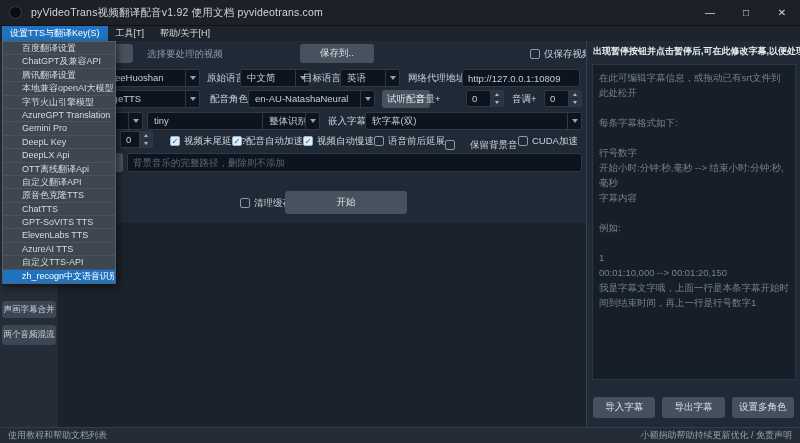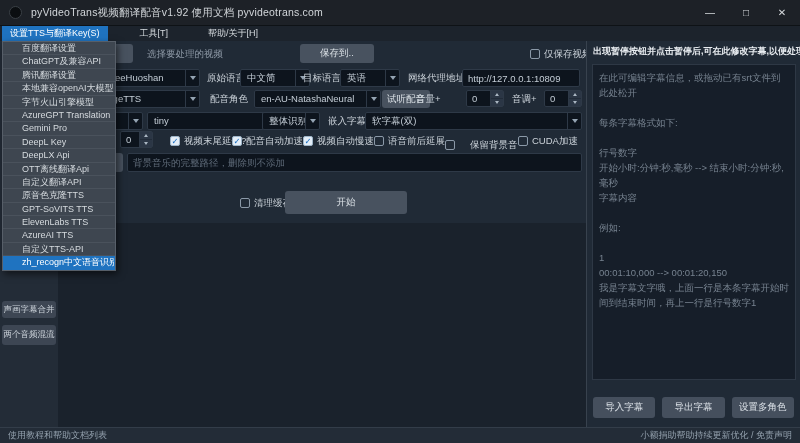--- a/index.html
+++ b/index.html
@@ -14,21 +14,21 @@
   .titlebar { position:absolute; top:0; left:0; right:0; height:26px;
     background:#1d2127; border-bottom:1px solid #0e1216; display:flex; align-items:center; }
   .app-icon { width:13px; height:13px; border-radius:50%; background:#0b0e11;
     border:1px solid #3a4046; margin:0 9px 0 9px; }
   .title-text { font-size:10.5px; color:#d2d6da; letter-spacing:.2px; }
   .win-controls { margin-left:auto; display:flex; height:100%; }
   .win-btn { width:36px; height:100%; display:flex; align-items:center; justify-content:center;
     font-size:10px; color:#d8dcdf; }
   
   .menubar { position:absolute; top:26px; left:0; right:0; height:15px;
-    background:#1c232c; display:flex; align-items:stretch; padding-left:2px;gap:24px; }
+    background:#1c232c; display:flex; align-items:stretch; padding-left:2px; }
   .menubar-item { padding:0 8px; display:flex; align-items:center; font-size:9px; color:#d5dade; }
   .menubar-item.active { background:#1f73c0; color:#ffffff; }
   
   .sidebar-bg { position:absolute; left:0; top:41px; width:58px; height:386px; background:#232c37; }
   .form-bg { position:absolute; left:58px; top:41px; width:528px; height:182px; background:#202a36; }
   .side-btn { position:absolute; left:2px; width:54px; background:#3d4653; border-radius:3px;
     font-size:8.5px; color:#ccd3da; display:flex; align-items:center; justify-content:center; }
   
   .menu { position:absolute; left:2px; top:41px; width:114px; background:#3e4650;
     border:1px solid #575f69; box-shadow:2px 3px 7px rgba(0,0,0,.55); z-index:50; }
@@ -141,21 +141,21 @@
 <div class="lbl" style="left:408px;top:69px;">网络代理地址</div>
 <input class="inp" style="left: 462px; top: 69px; width: 118px;" value="http://127.0.0.1:10809">
 
 <div class="sel" style="left:60px;top:90px;width:140px;">
   <span class="sel-text" style="padding-left:40px;">EdgeTTS</span>
   <span class="sel-arrow">
       <i class="tri-down"></i>
     </span>
 </div>
 <div class="lbl" style="left:210px;top:90px;">配音角色</div>
-<div class="sel" style="left:248px;top:90px;width:127px;margin-left:6px;">
+<div class="sel" style="left:248px;top:90px;width:127px;">
   <span class="sel-text">en-AU-NatashaNeural</span>
   <span class="sel-arrow">
       <i class="tri-down"></i>
     </span>
 </div>
 <div class="btn" style="left:382px;top:90px;width:48px;height:18px;">试听配音</div>
 <div class="lbl" style="left:416px;top:90px;">音量+</div>
 <div class="spin" style="left:466px;top:90px;width:38px;">
   <span class="spin-val">0</span>
   <span class="spin-btns">
@@ -279,20 +279,21 @@
   <div class="menu-item">腾讯翻译设置</div>
   <div class="menu-item">本地兼容openAI大模型</div>
   <div class="menu-item">字节火山引擎模型</div>
   <div class="menu-item">AzureGPT Translation</div>
   <div class="menu-item">Gemini Pro</div>
   <div class="menu-item">DeepL Key</div>
   <div class="menu-item">DeepLX Api</div>
   <div class="menu-item">OTT离线翻译Api</div>
   <div class="menu-item">自定义翻译API</div>
   <div class="menu-item">原音色克隆TTS</div>
+  <div class="menu-item">ChatTTS</div>
   <div class="menu-item">GPT-SoVITS TTS</div>
   <div class="menu-item">ElevenLabs TTS</div>
   <div class="menu-item">AzureAI TTS</div>
   <div class="menu-item">自定义TTS-API</div>
   <div class="menu-item active">zh_recogn中文语音识别</div>
 </div>
 
 <div class="statusbar">
   <span>使用教程和帮助文档列表</span>
   <span>小额捐助帮助持续更新优化 / 免责声明</span>

